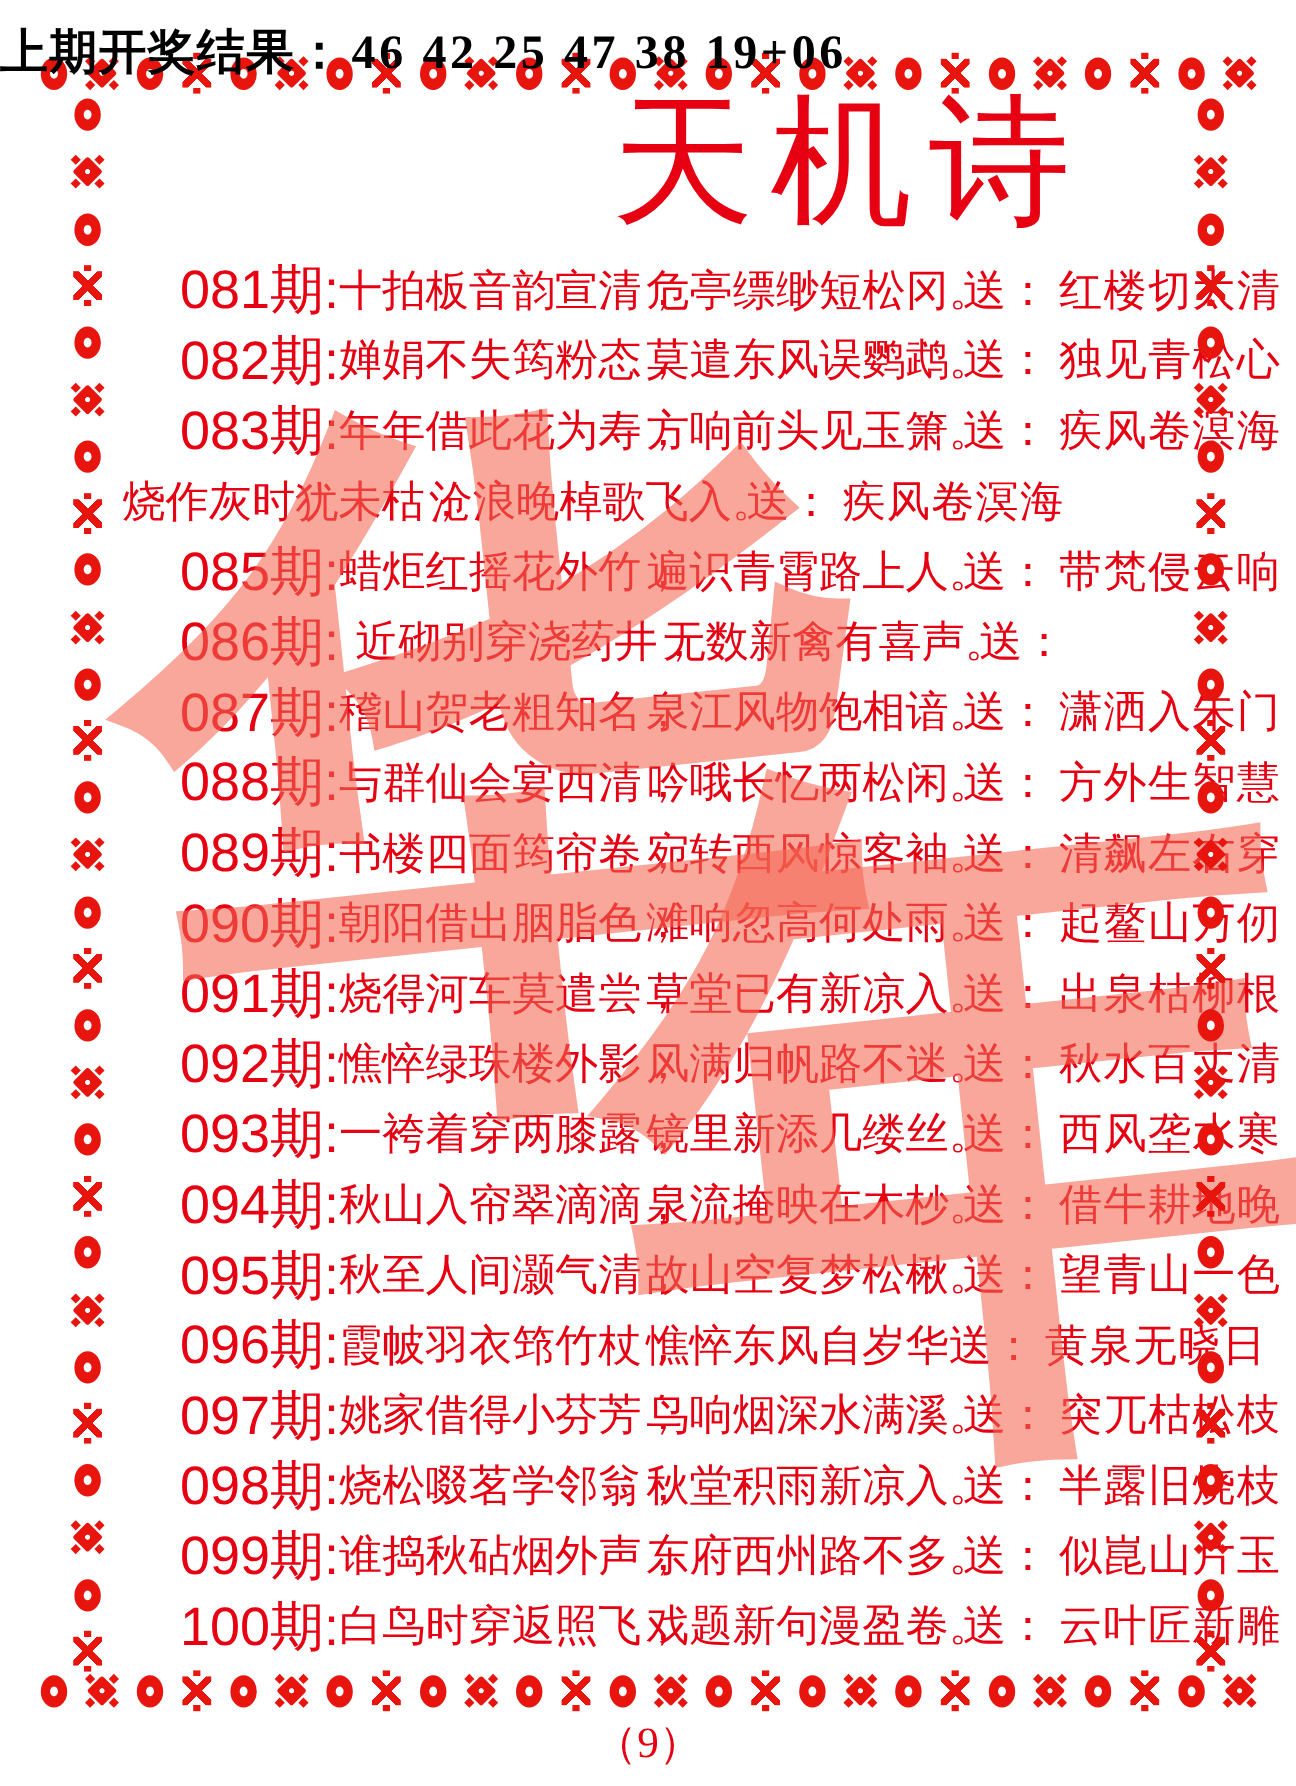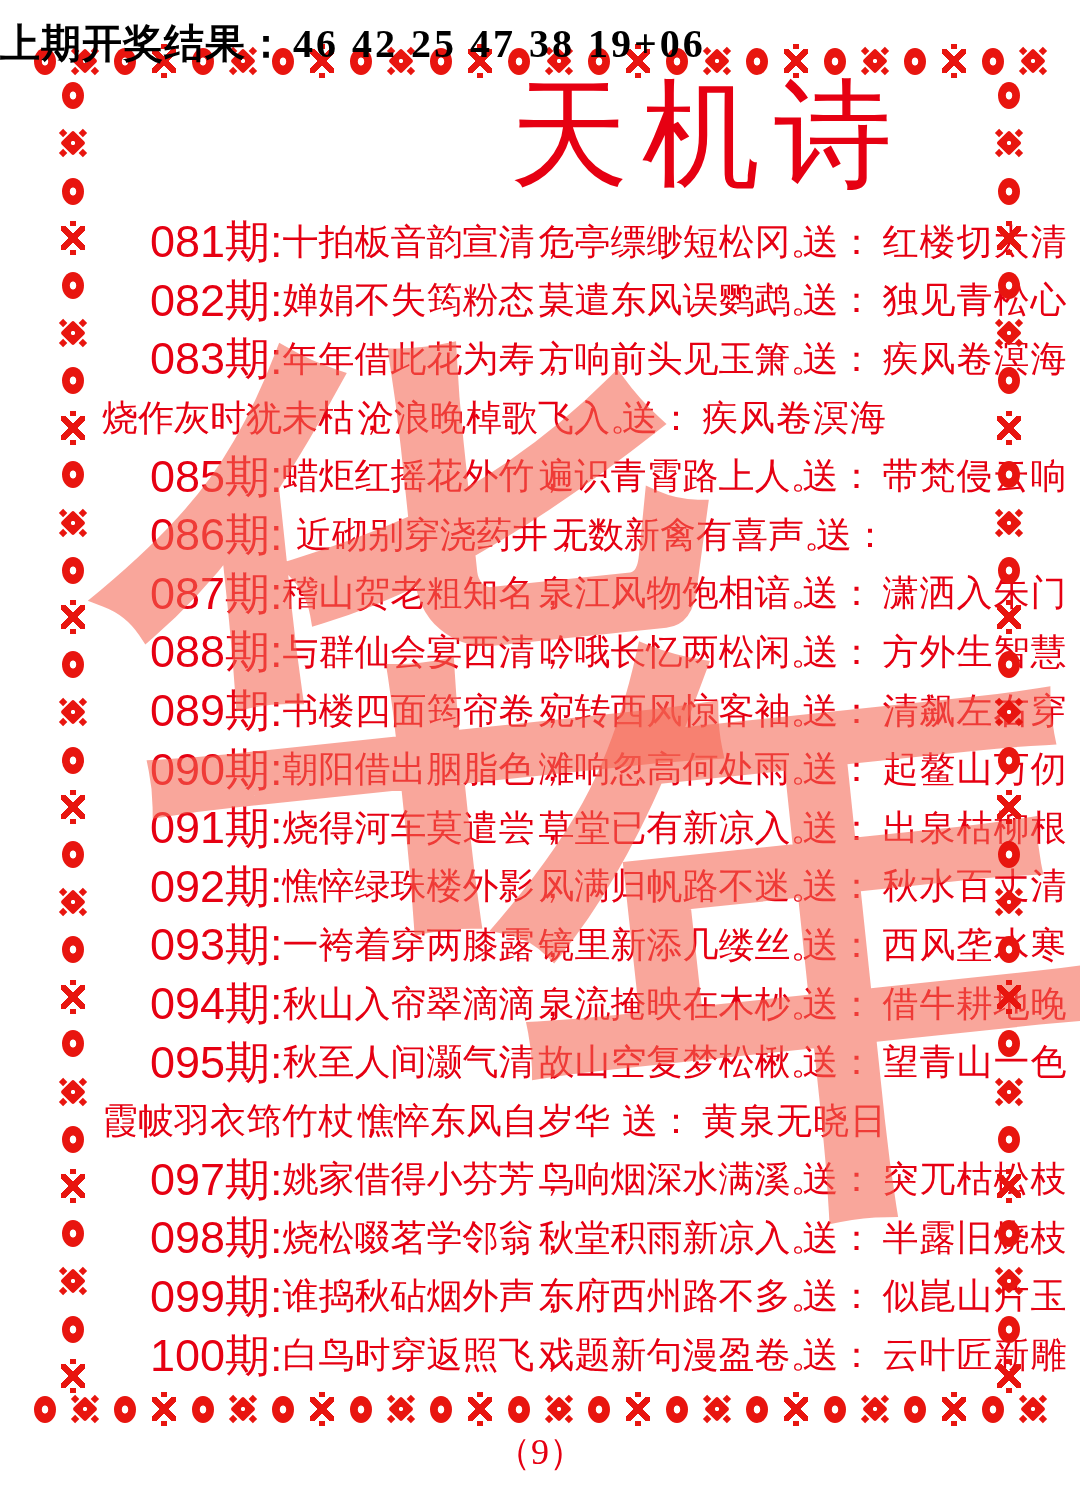--- a/index.html
+++ b/index.html
@@ -297,20 +297,21 @@
       <span class="gift">借牛耕地晚</span>
     </div>
     <div class="row">
       <span class="period">095期:</span>
       <span class="l1">秋至人间灏气清，</span>
       <span class="l2">故山空复梦松楸。</span>
       <span class="song">送：</span>
       <span class="gift">望青山一色</span>
     </div>
     <div class="row">
+      <span class="period">096期:</span>
       <span class="l1">霞帔羽衣筇竹杖，</span>
       <span class="l2">憔悴东风自岁华</span>
       <span class="song">送：</span>
       <span class="gift">黄泉无晓日</span>
     </div>
     <div class="row">
       <span class="period">097期:</span>
       <span class="l1">姚家借得小芬芳，</span>
       <span class="l2">鸟响烟深水满溪。</span>
       <span class="song">送：</span>

